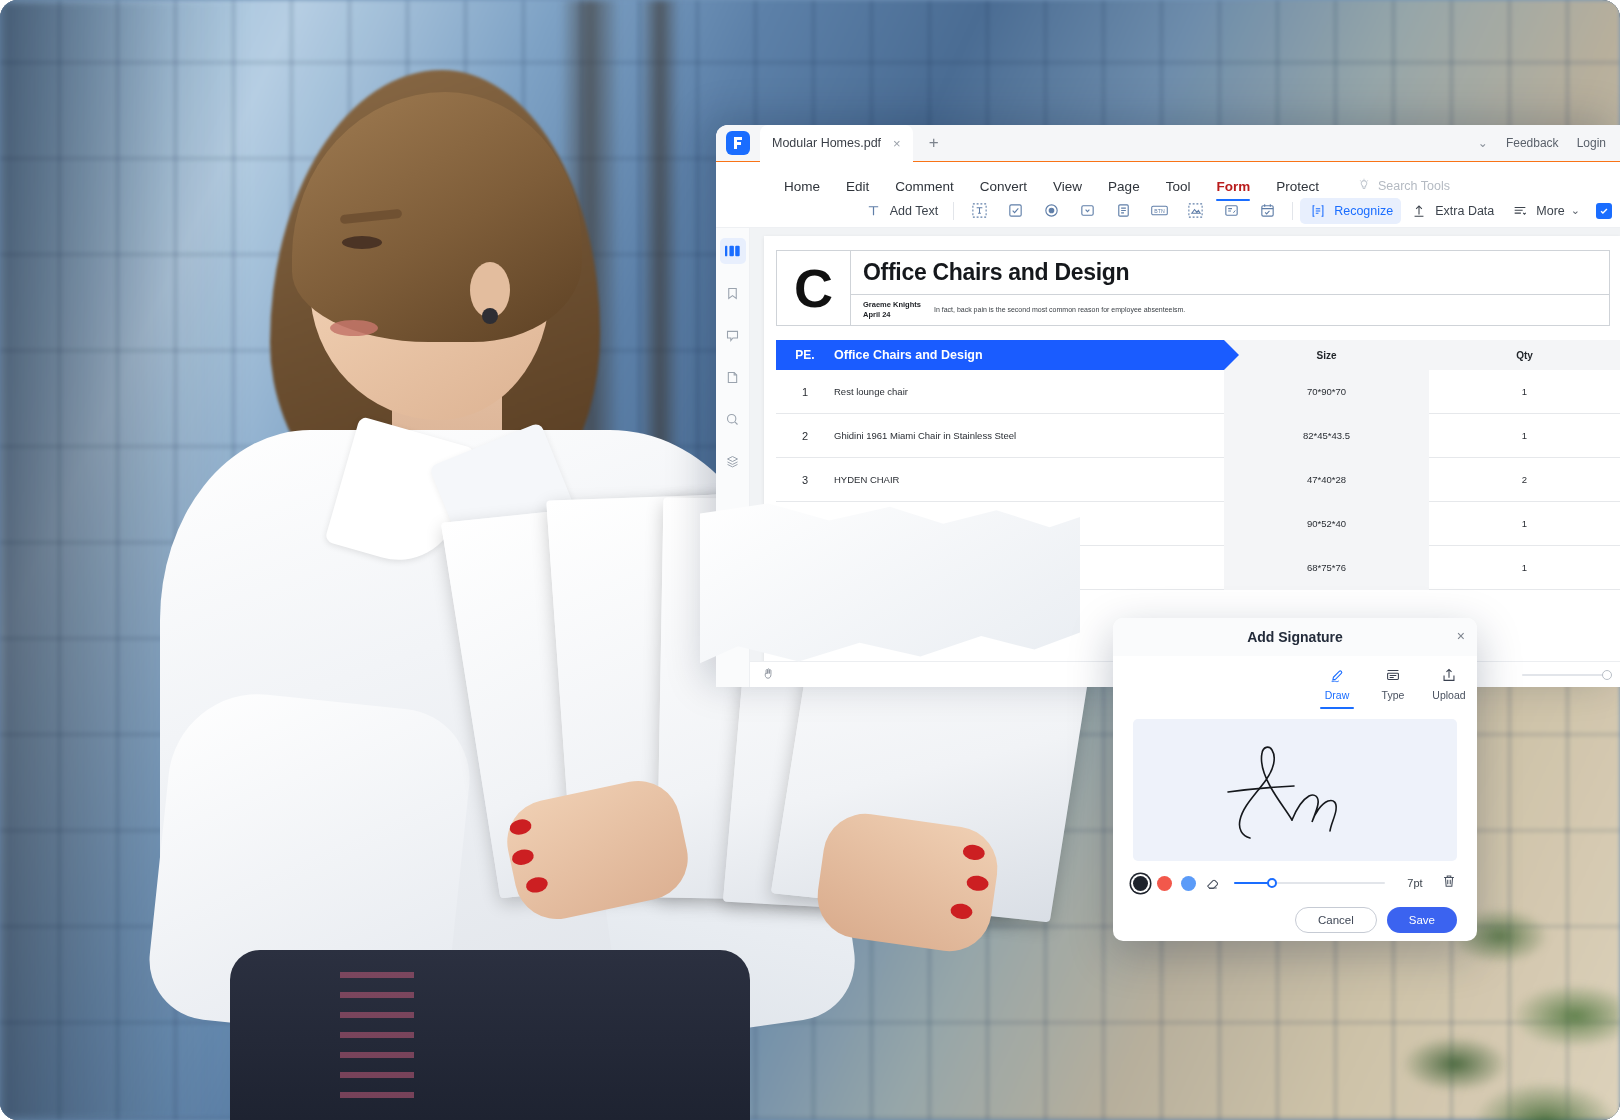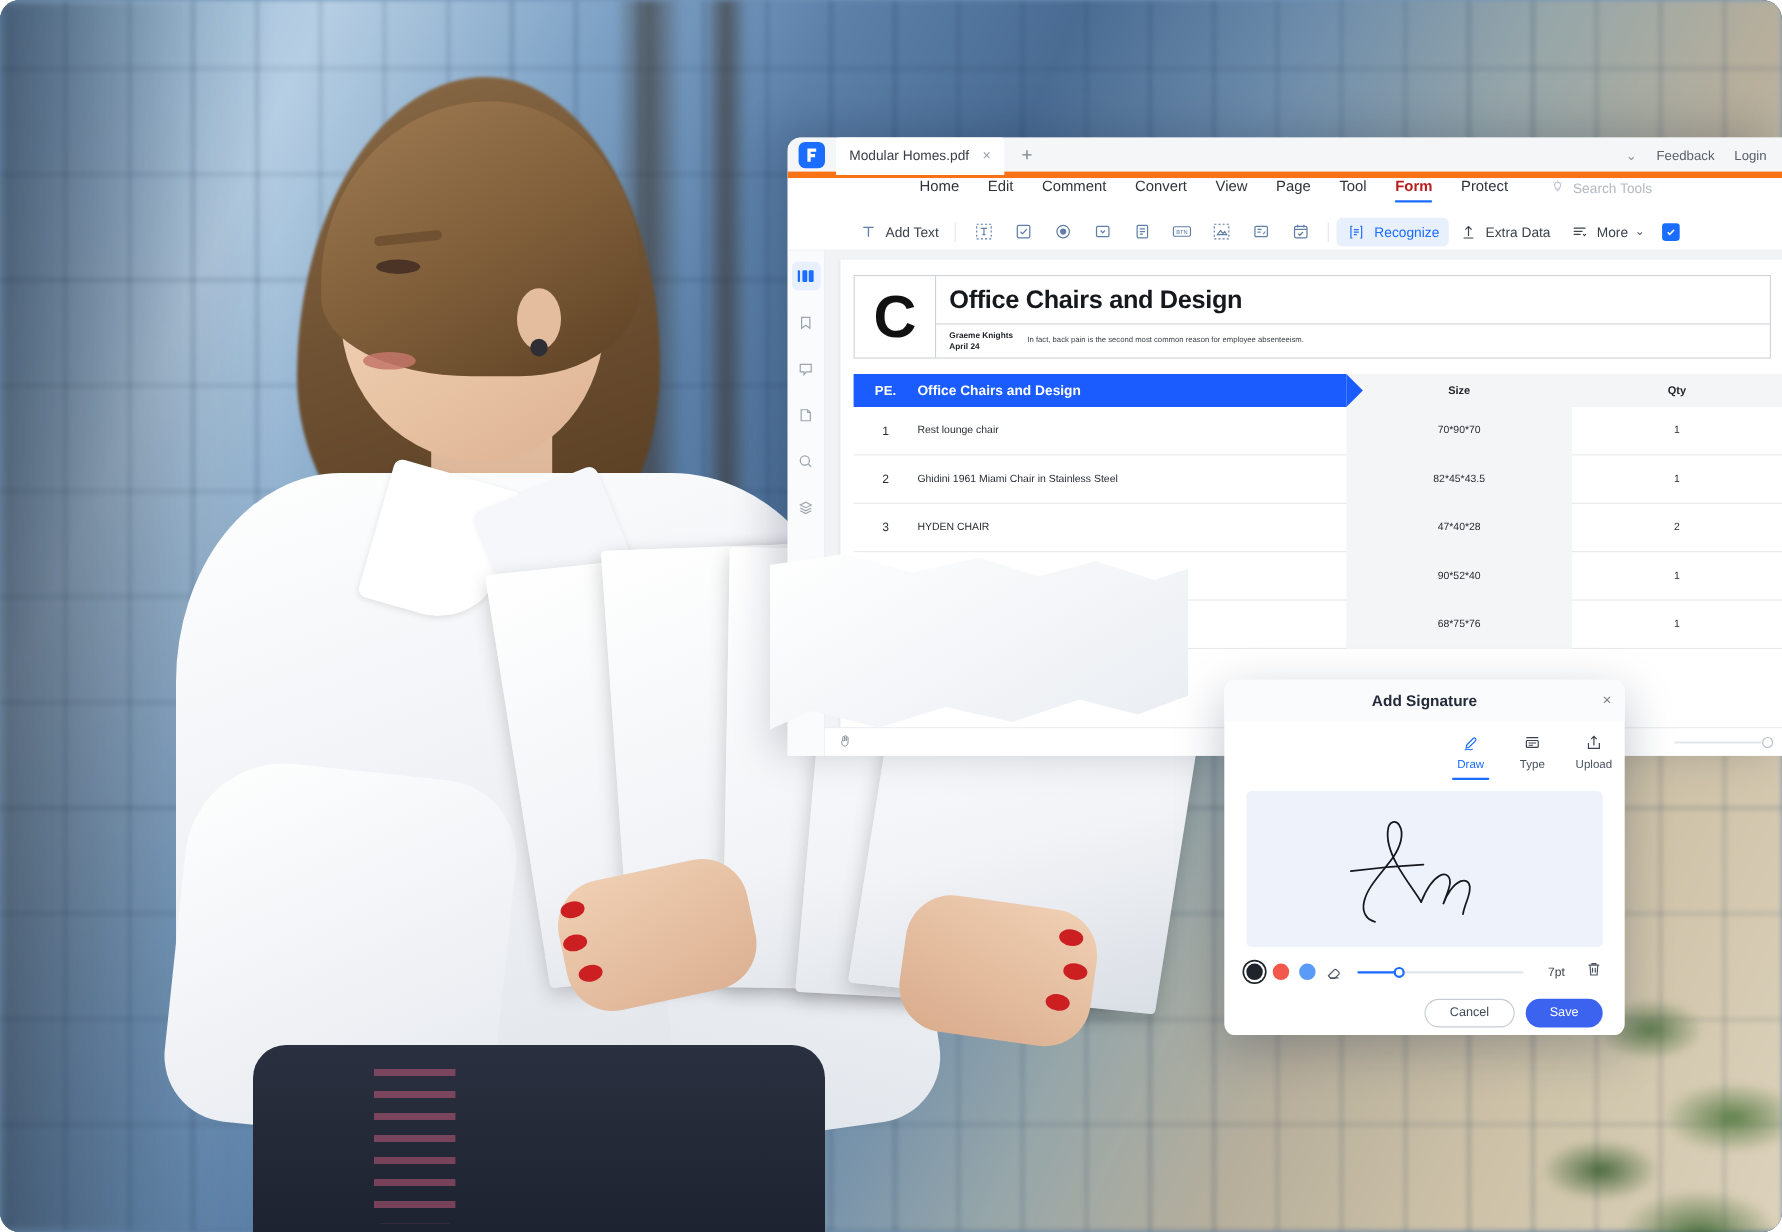--- a/index.html
+++ b/index.html
@@ -165,52 +165,52 @@
   .app {
     position:absolute; left:716px; top:125px; width:904px; height:562px;
     background:#ffffff;
     border-radius: 12px 0 0 0;
     box-shadow: -10px -6px 40px rgba(10,25,50,.22);
     overflow:hidden;
     z-index: 40;
   }
   .titlebar{
     height:37px; background:#f5f6f8; display:flex; align-items:center; padding-left:10px;
-    border-bottom:6px solid #f97316;
+    border-bottom:1px solid #f97316;
   }
   .logo{
     width:24px;height:24px;border-radius:6px;background:#1a6dff;
     display:flex;align-items:center;justify-content:center;color:#fff;
     font-weight:700;font-size:14px;flex:none;
   }
   .tab{
     margin-left:10px;height:37px;display:flex;align-items:center;gap:12px;
     padding:0 12px; background:#ffffff; border-radius:8px 8px 0 0;
     font-size:12.5px;color:#3a3f47;
   }
   .tabclose{color:#9aa0a9;font-size:13px;cursor:pointer;}
   .newtab{margin-left:8px;color:#7c838d;font-size:17px;padding:0 8px;cursor:pointer;}
   .tspacer{flex:1}
   .tright{display:flex;align-items:center;gap:18px;padding-right:14px;font-size:12px;color:#5a616b;}
   .chev{color:#8b929c;font-size:12px}
 
   .menubar{
-    height:32px; display:flex; align-items:flex-start; gap:26px; padding-left:120px;
+    height:32px; display:flex; align-items:flex-end; gap:26px; padding-left:68px;
     font-size:13.5px; color:#2f343b; background:#fff;
   }
   .menubar .mi{cursor:pointer;white-space:nowrap;}
   .menubar .mi.active{color:#b91c1c;font-weight:600;position:relative;}
   .menubar .mi.active:after{
     content:"";position:absolute;left:0;right:0;bottom:-7px;height:2px;background:#1a6dff;border-radius:2px;
   }
   .searchbox{display:flex;align-items:center;gap:7px;margin-left:12px;color:#b4bac2;font-size:12.5px;}
 
   .toolbar{
-    height:34px;display:flex;align-items:center;gap:0;padding-left:55px;
-    background:#fff;border-bottom:1px solid #eef0f3;
+    height:34px;display:flex;align-items:center;gap:0;padding-left:96px;
+    background:#fff;border-bottom:1px solid #eef0f3;justify-content:flex-end;
   }
   .tb-item{display:flex;align-items:center;gap:6px;font-size:12.5px;color:#3c434c;padding:3px 8px;border-radius:5px;cursor:pointer;}
   .tb-icon{width:20px;height:20px;display:flex;align-items:center;justify-content:center;color:#5f7ea8;}
   .tb-sep{width:1px;height:18px;background:#e2e5ea;margin:0 7px;}
   .tb-item.on{background:#e8effd;color:#1a6dff;}
   .tb-item.on .tb-icon{color:#1a6dff;}
   .bluebox{width:16px;height:16px;border-radius:3px;background:#1a6dff;display:flex;align-items:center;justify-content:center;color:#fff;font-size:11px;}
 
   .body{display:flex;height:calc(562px - 37px - 32px - 34px);}
   .railbar{

